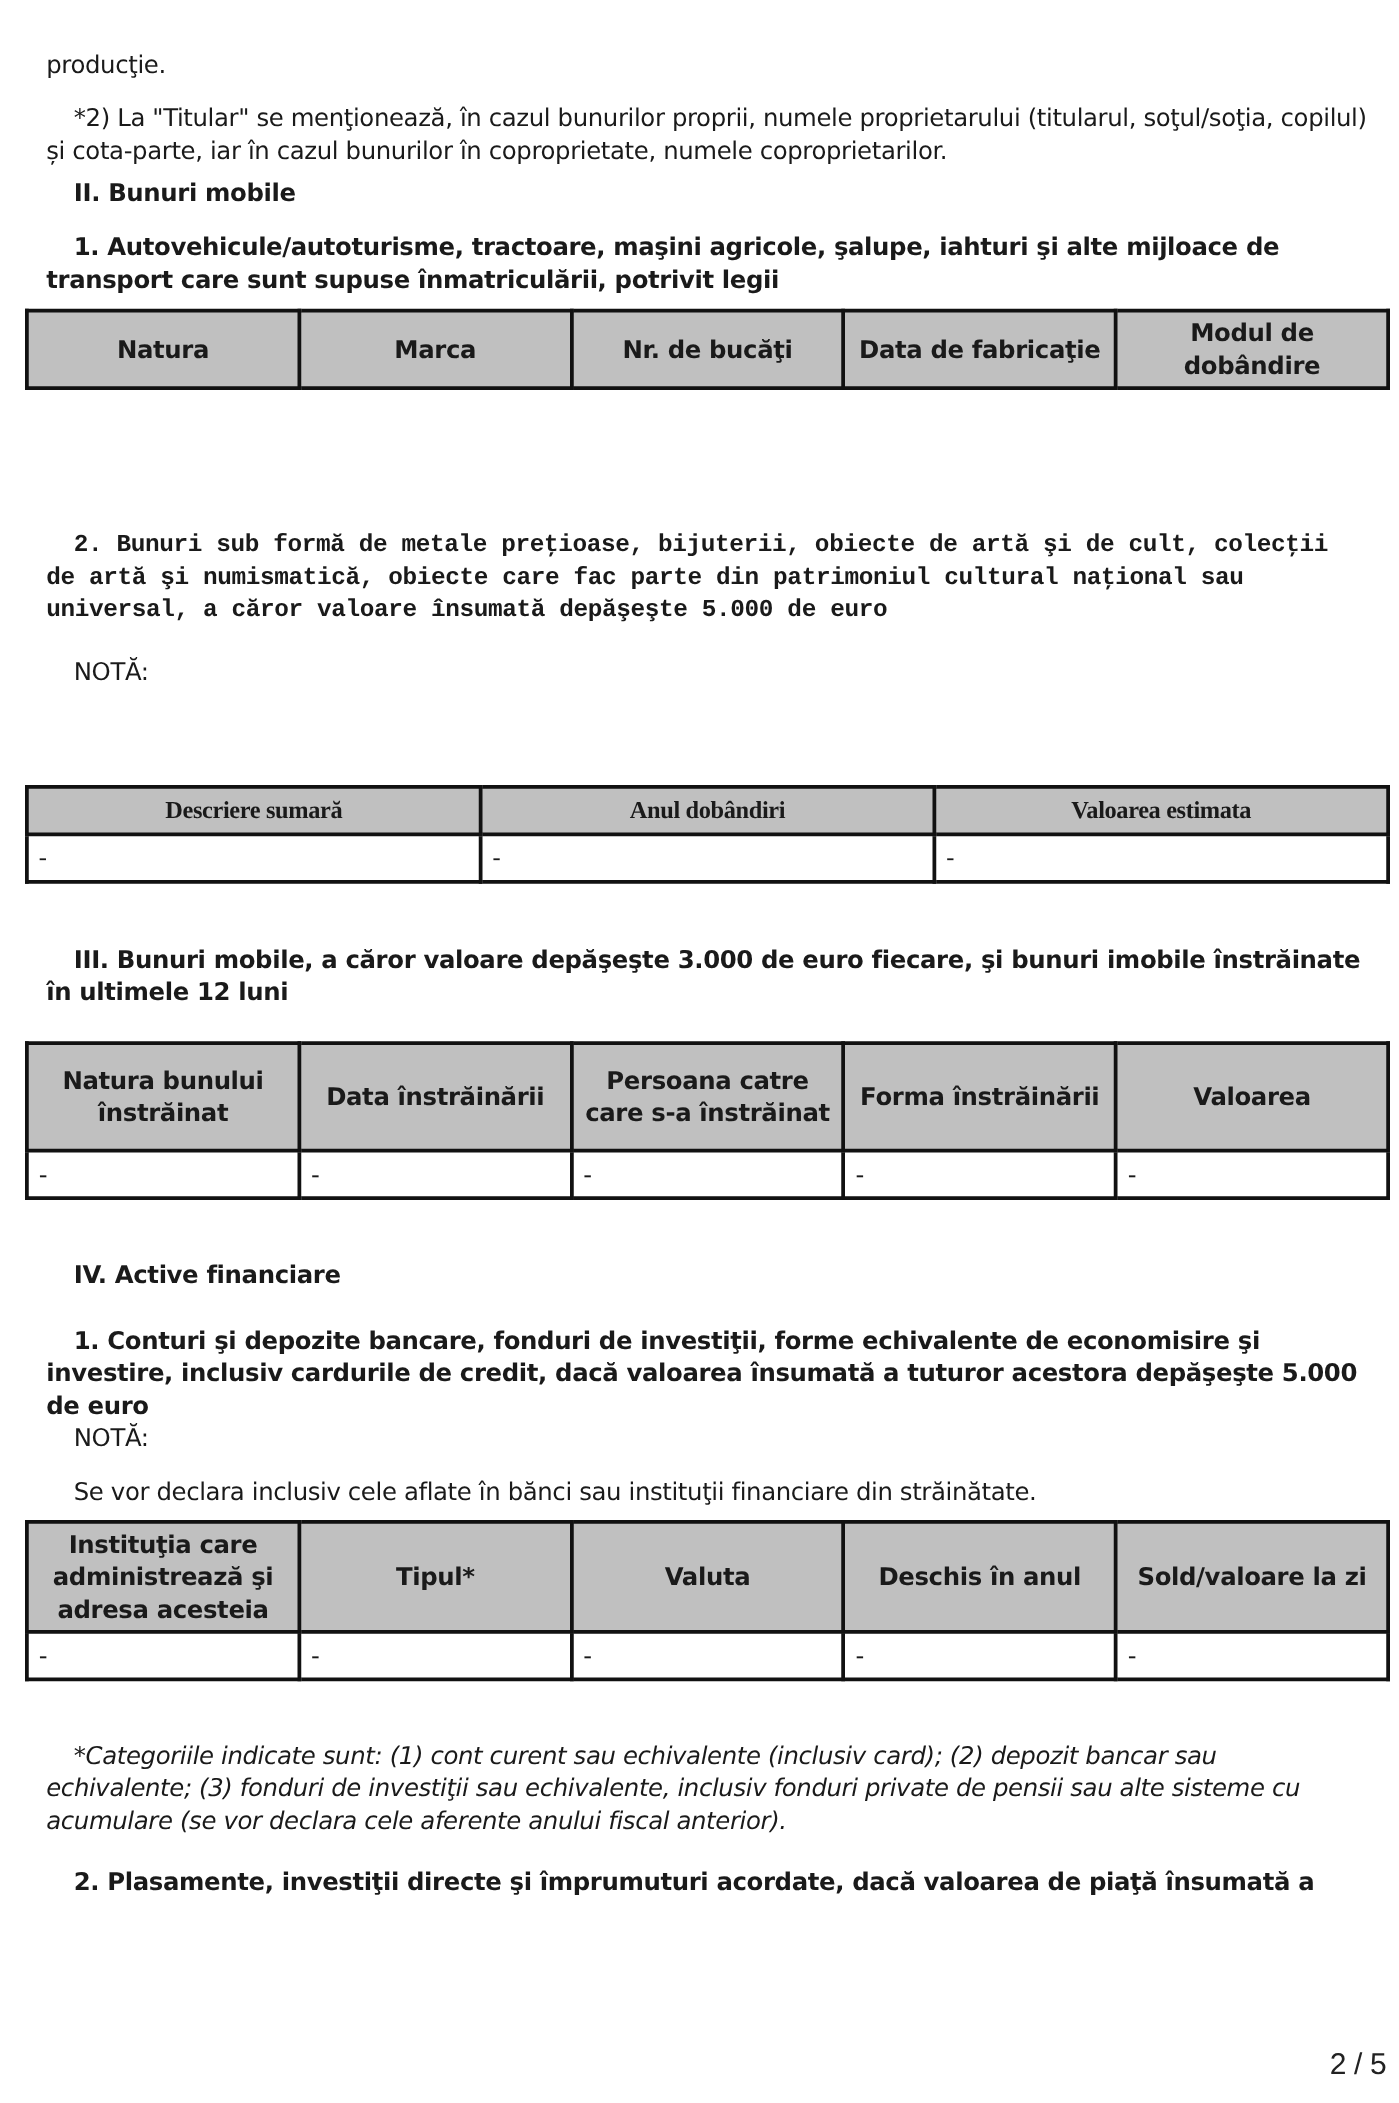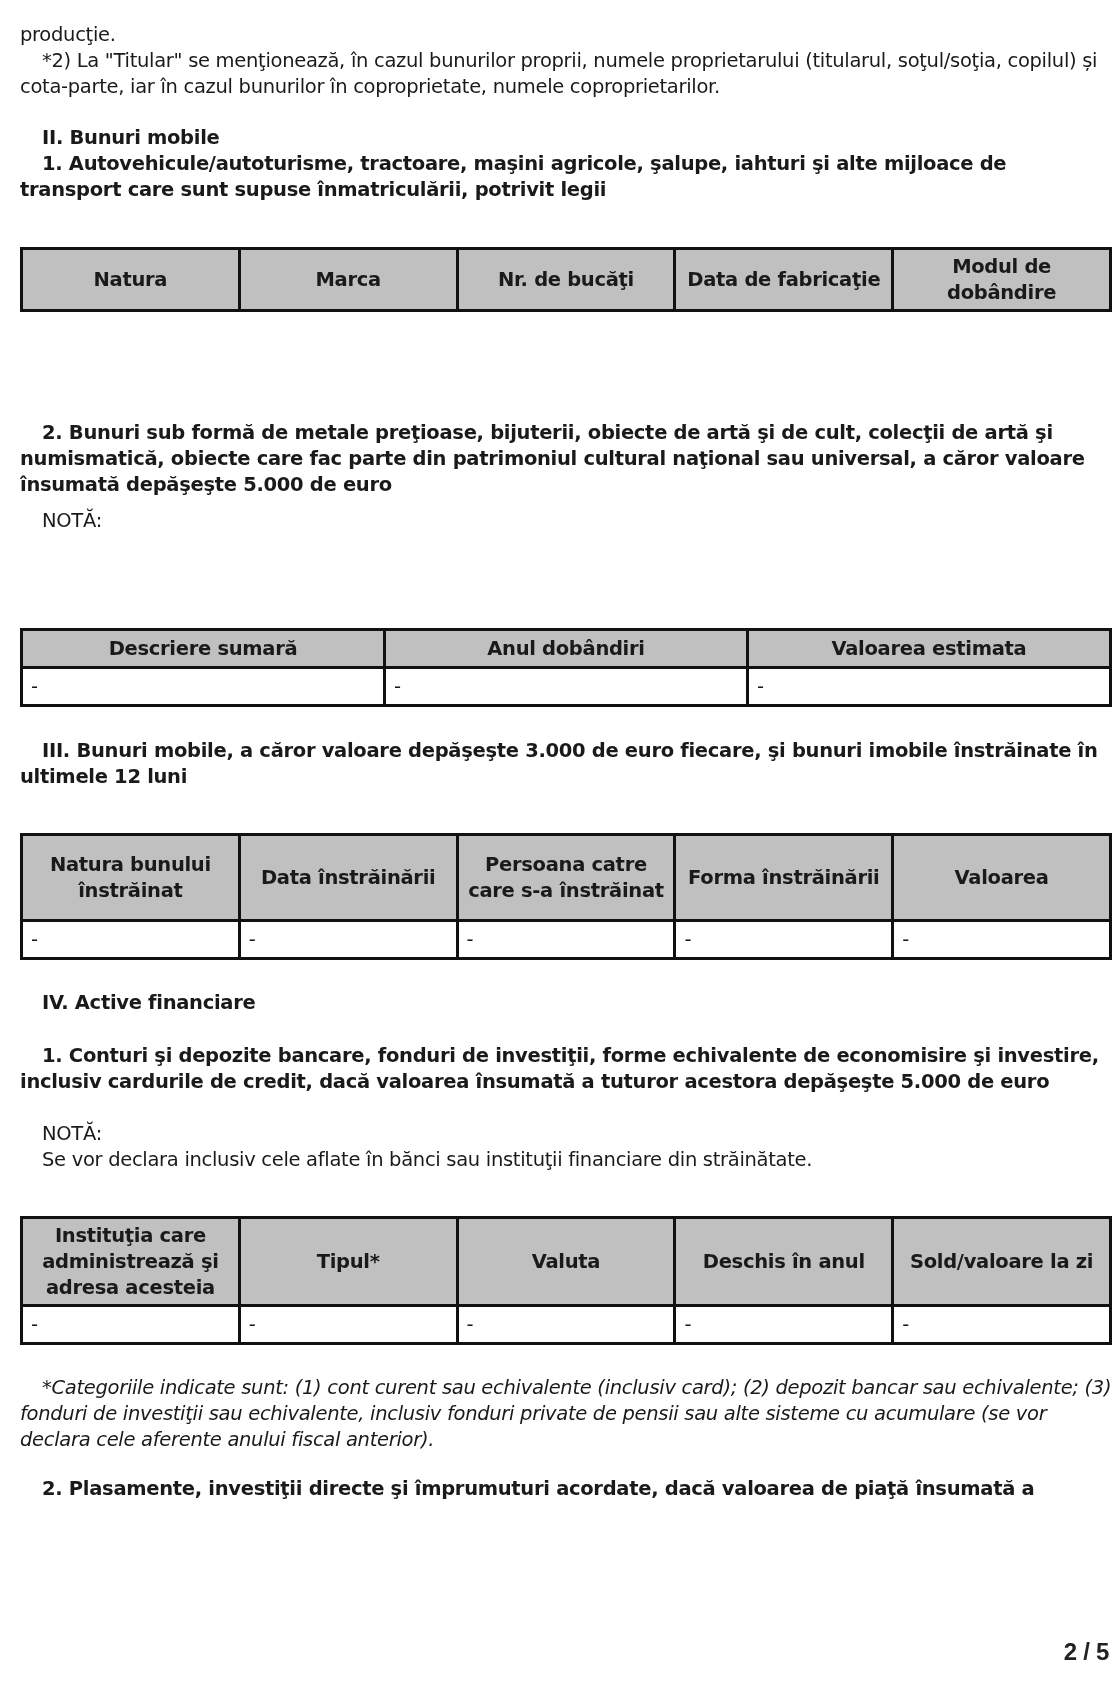--- a/index.html
+++ b/index.html
@@ -6,21 +6,21 @@
     body {
       width: 1119px;
       height: 1682px;
       position: relative;
       overflow: hidden;
       font-family: "DejaVu Sans", sans-serif;
       color: #1a1a1a;
       font-size: 19.5px;
       letter-spacing: -0.3px;
     }
-    p { margin: 0; line-height: 26px; }
+    p { margin: 17px; line-height: 26px; }
     .ind { text-indent: 22px; }
     .b { font-weight: bold; }
     .i { font-style: italic; }
     .blk { position: absolute; left: 20px; width: 1092px; }
     table {
       border-collapse: collapse;
       width: 1092px;
       table-layout: fixed;
     }
     th, td {
@@ -41,21 +41,20 @@
       padding: 4px 8px;
       vertical-align: middle;
     }
     .pagenum {
       position: absolute;
       right: 10px;
       top: 1638px;
       font-family: "Liberation Sans", sans-serif;
       font-size: 24px;
       color: #222;
-      font-weight: bold;
     }
   </style>
 </head>
 <body>
 
 <div class="blk" style="top:22px;">
   <p>producţie.</p>
   <p class="ind">*2) La "Titular" se menţionează, în cazul bunurilor proprii, numele proprietarului (titularul, soţul/soţia, copilul) și cota-parte, iar în cazul bunurilor în coproprietate, numele coproprietarilor.</p>
 </div>
 
@@ -71,29 +70,29 @@
       <th>Natura</th>
       <th>Marca</th>
       <th>Nr. de bucăţi</th>
       <th>Data de fabricaţie</th>
       <th>Modul de dobândire</th>
     </tr>
   </tbody>
     </table>
 </div>
 
-<div class="blk" style="top:420px;">
+<div class="blk" style="top:406px;font-family:Liberation Mono, monospace;">
   <p class="ind b">2. Bunuri sub formă de metale preţioase, bijuterii, obiecte de artă şi de cult, colecţii de artă şi numismatică, obiecte care fac parte din patrimoniul cultural naţional sau universal, a căror valoare însumată depăşeşte 5.000 de euro</p>
 </div>
 
 <div class="blk" style="top:508px;">
   <p class="ind">NOTĂ:</p>
 </div>
 
-<div class="blk" style="top:628px;">
+<div class="blk" style="top:628px;font-family:Liberation Serif, serif;">
   <table>
     <tbody>
         <tr style="height:38px;">
       <th>Descriere sumară</th>
       <th>Anul dobândiri</th>
       <th>Valoarea estimata</th>
     </tr>
     <tr style="height:38px;">
       <td>-</td>
       <td>-</td>

